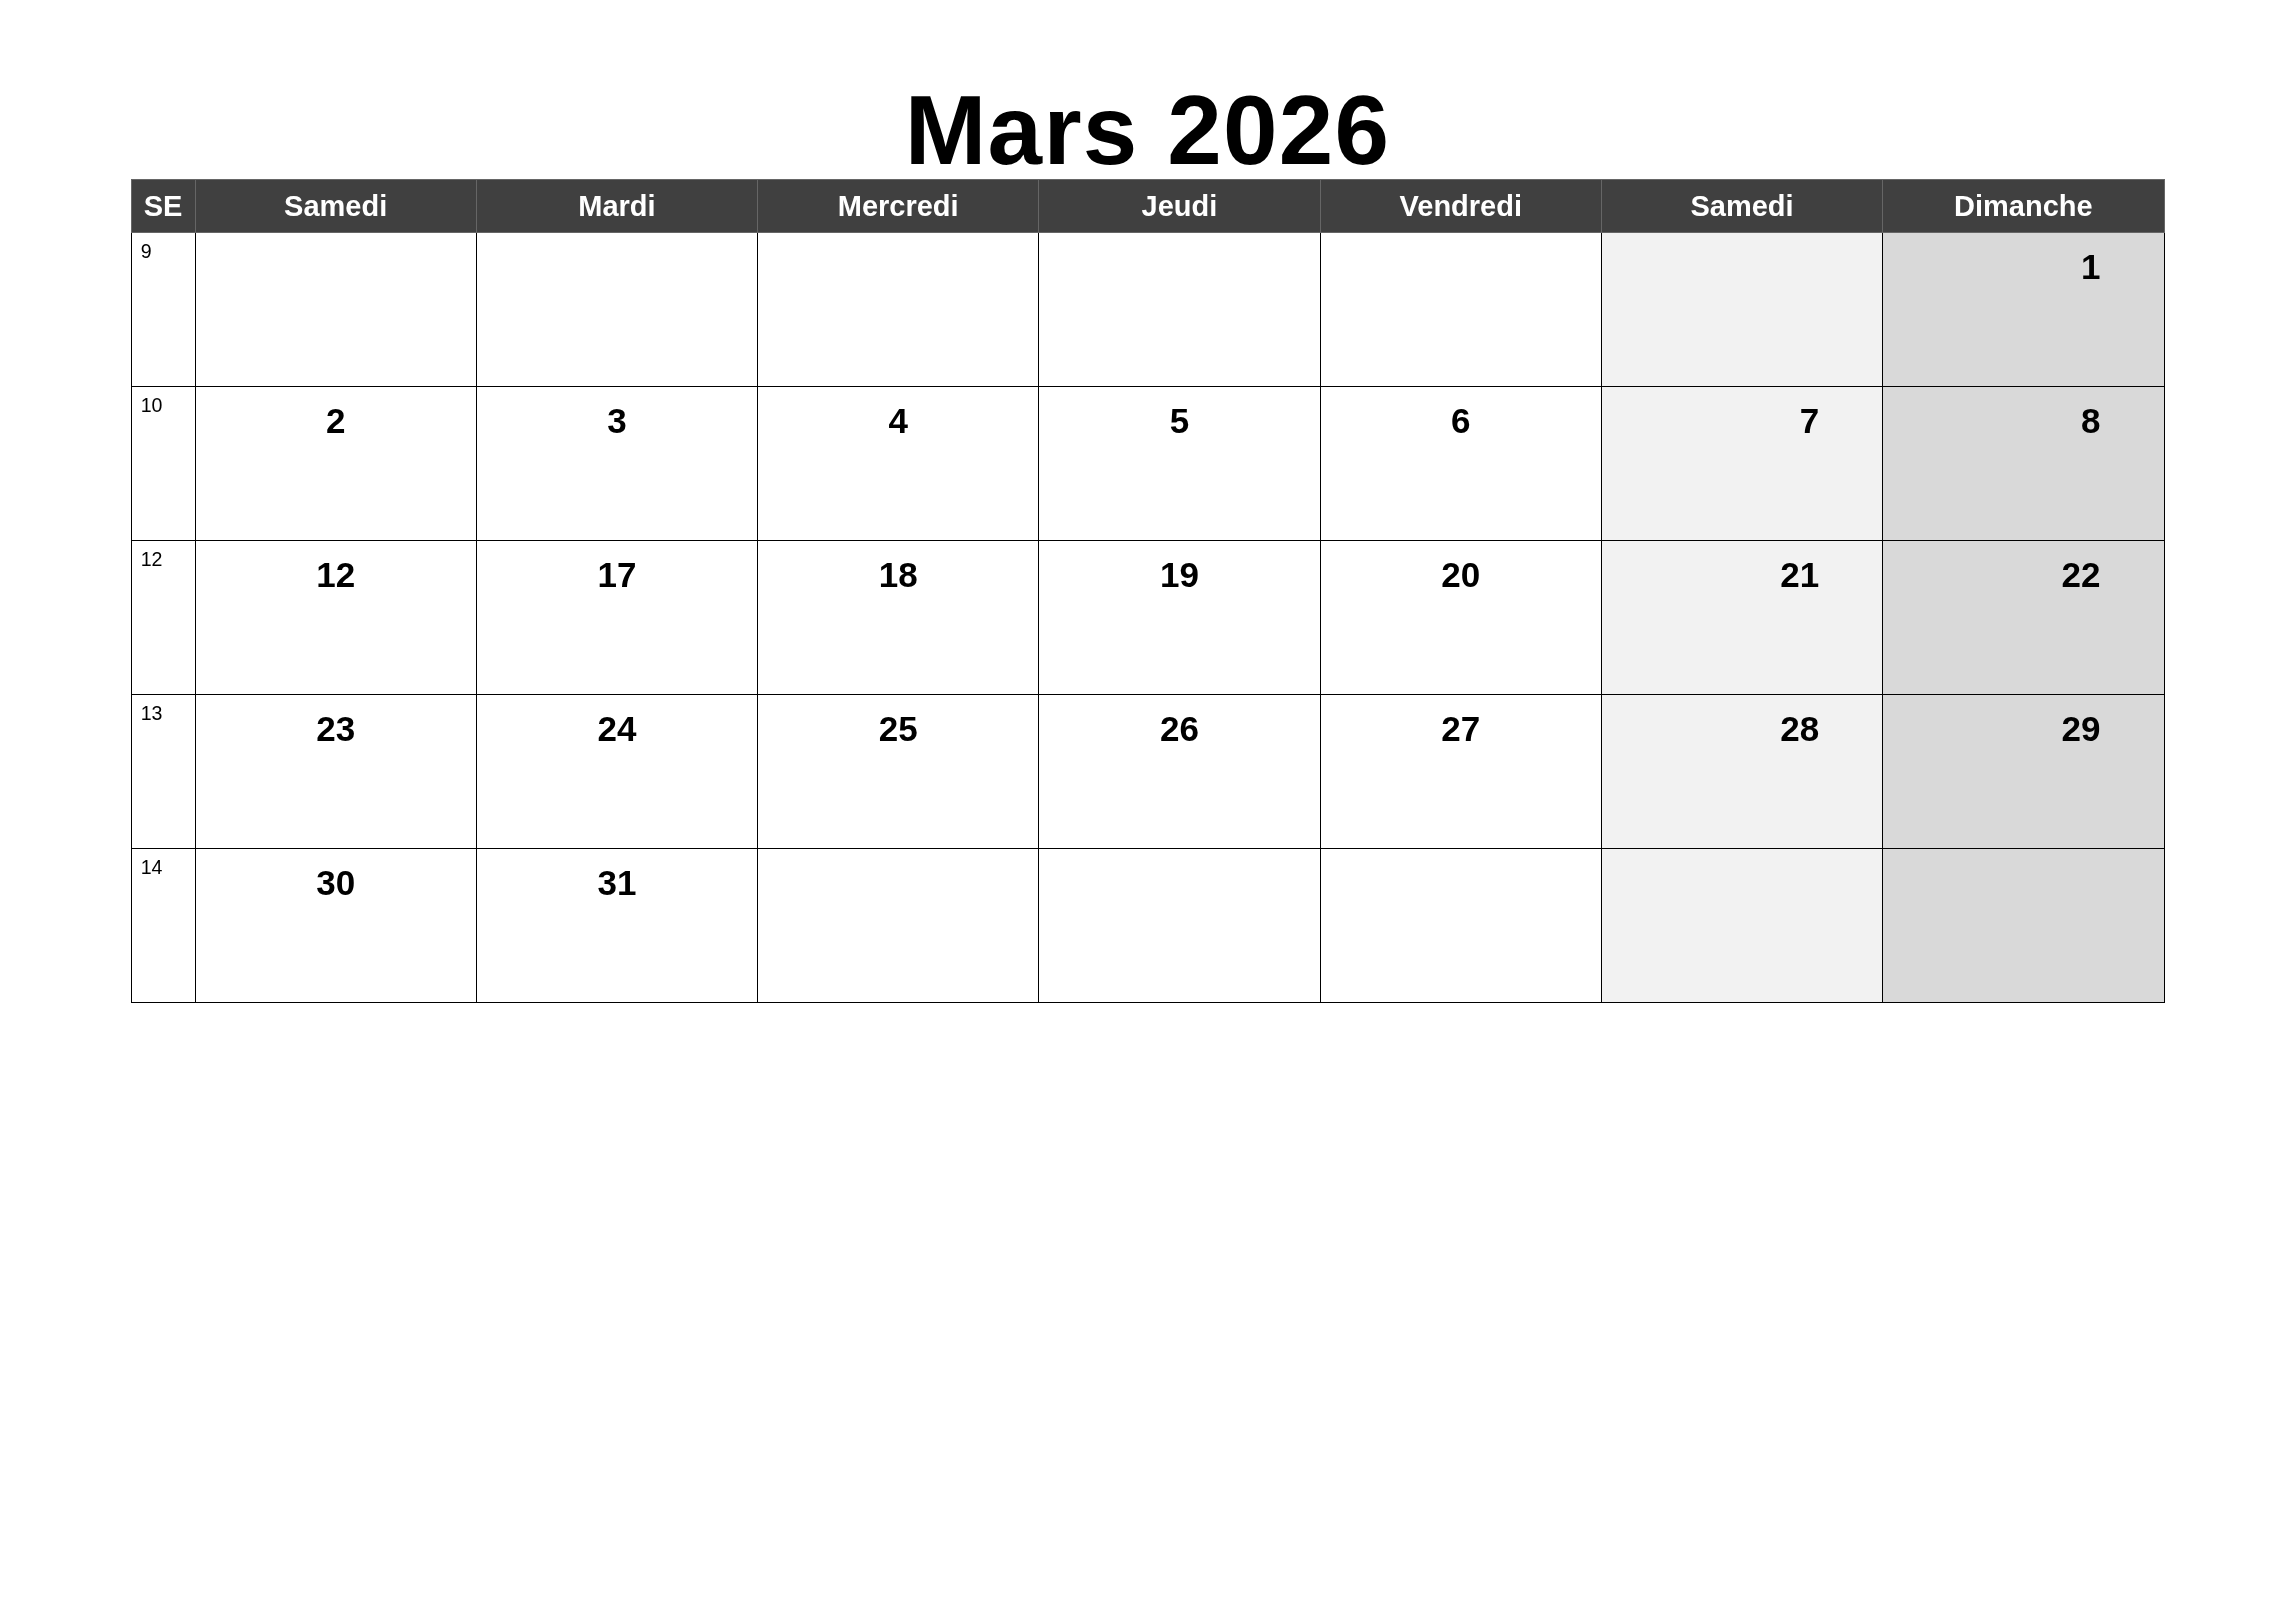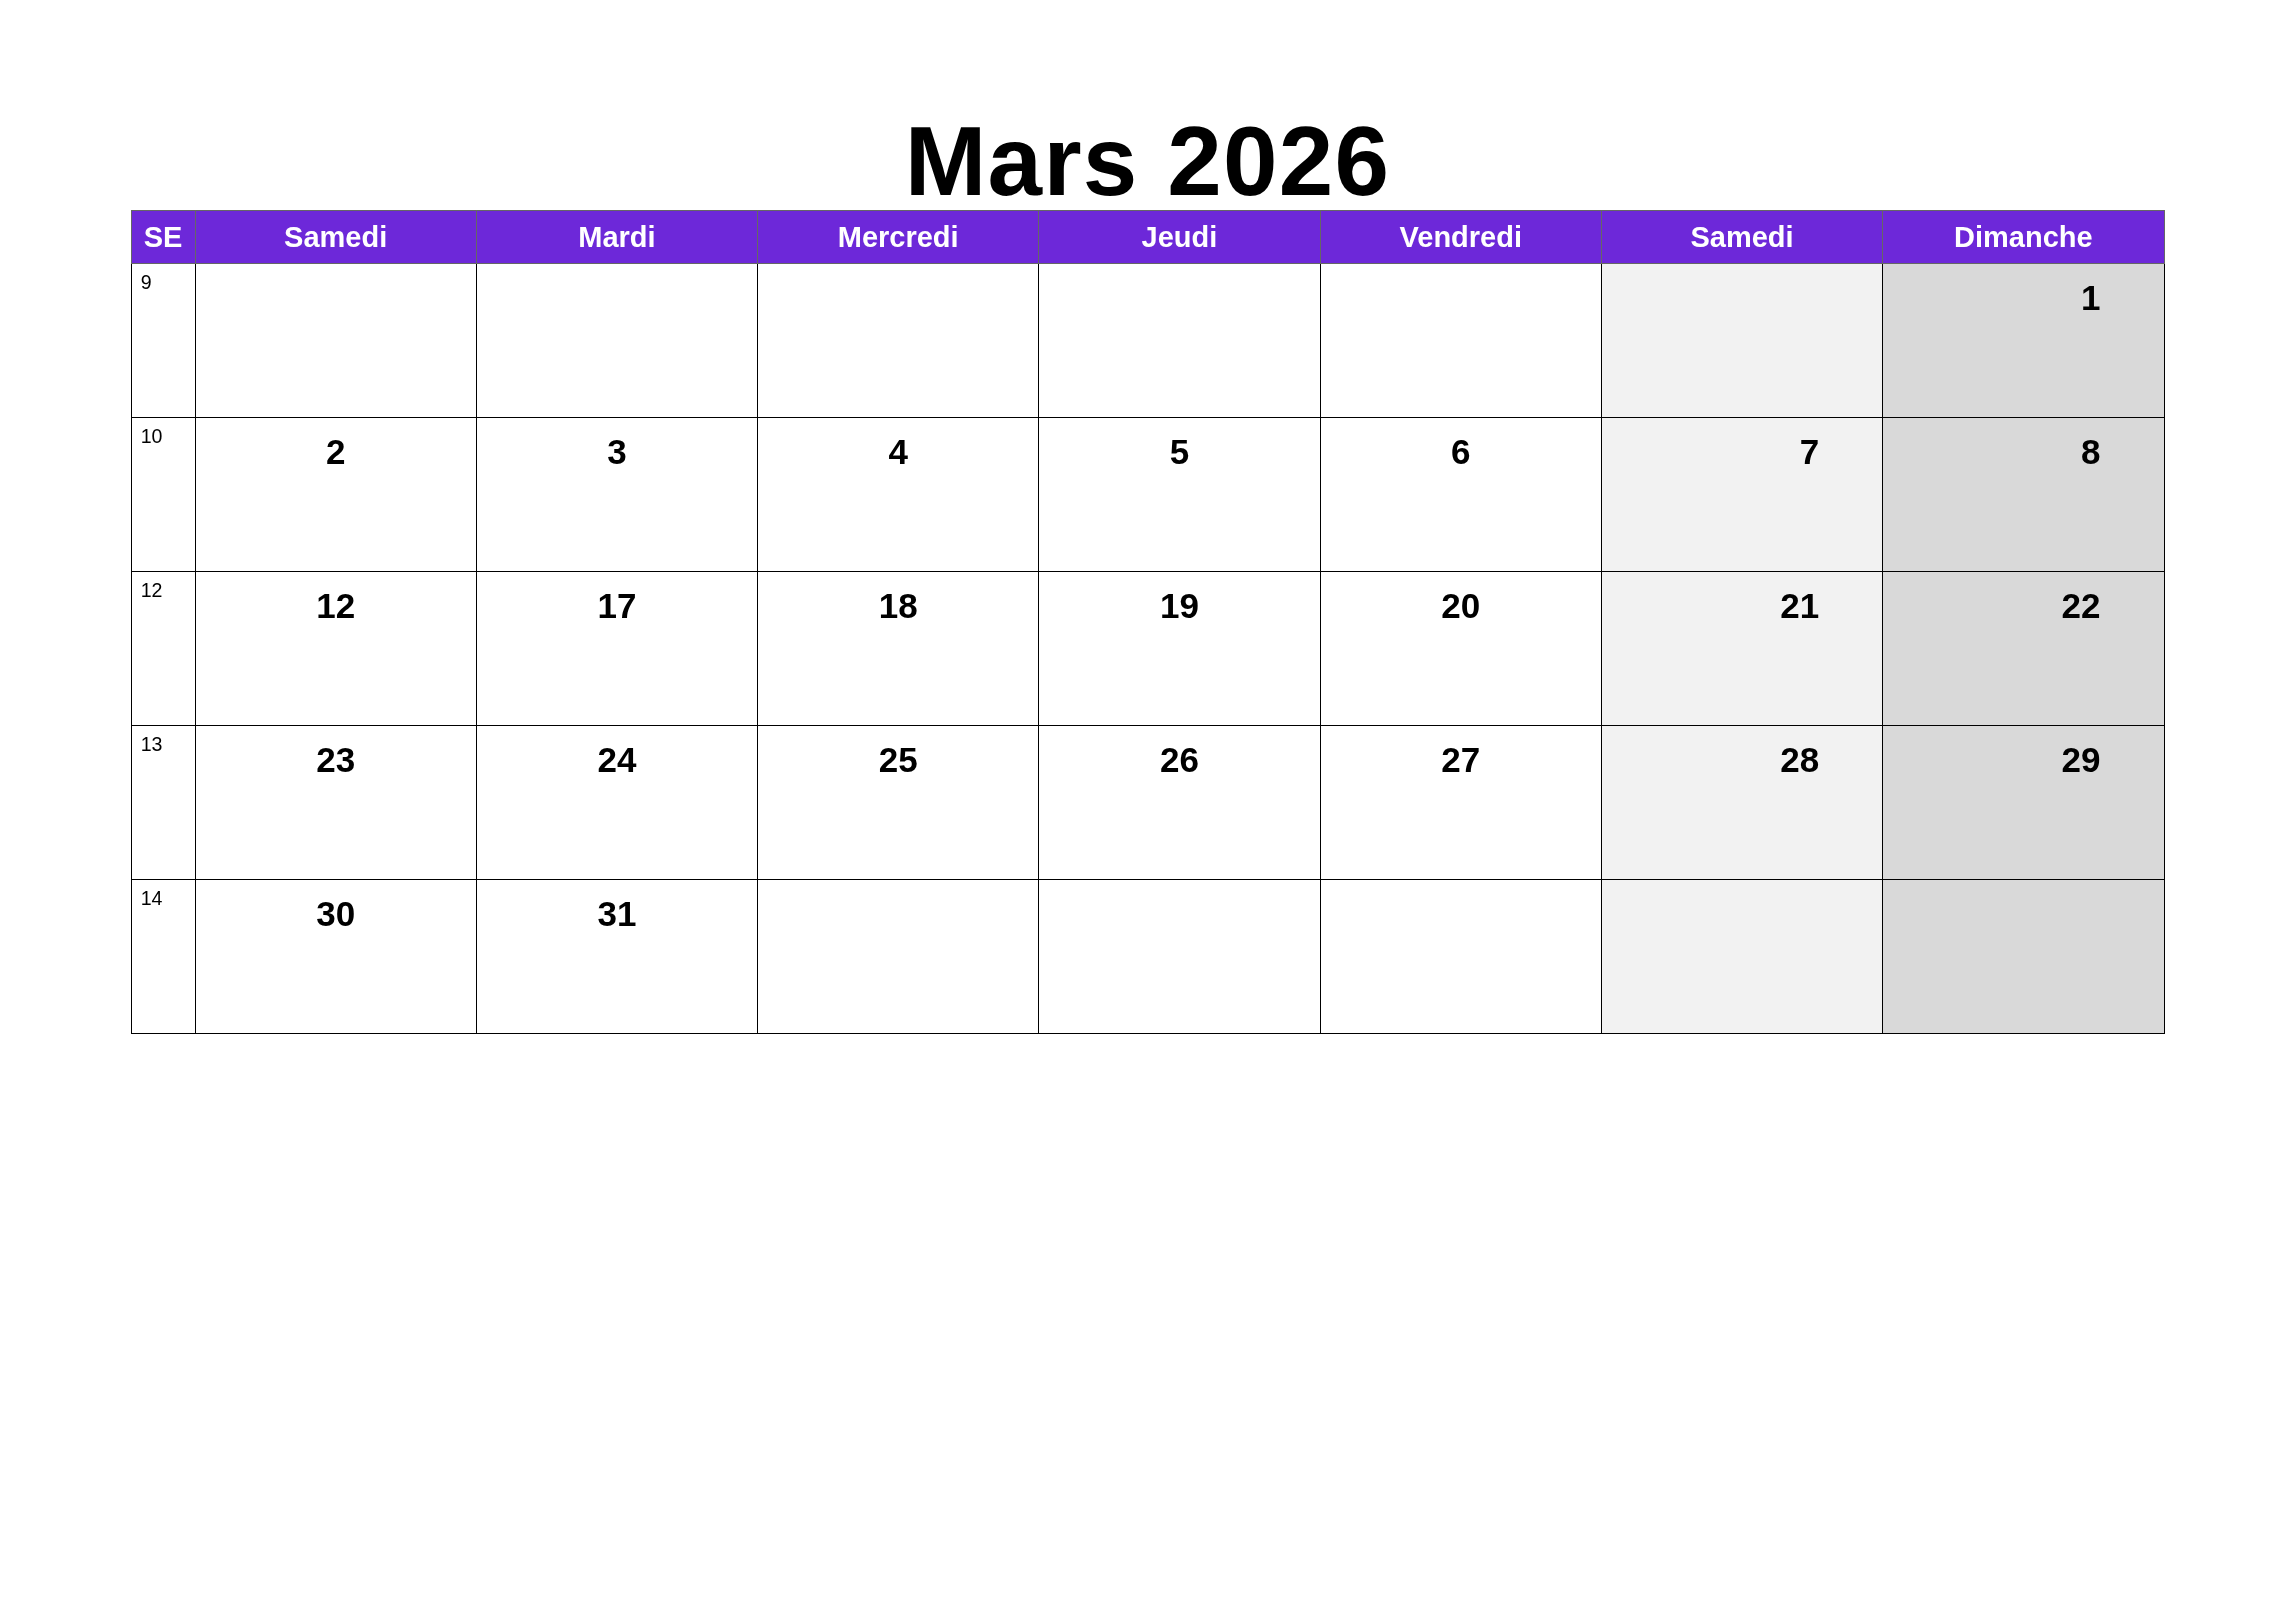--- a/index.html
+++ b/index.html
@@ -19,21 +19,21 @@
     width: 2295px;
     height: 1622px;
     box-sizing: border-box;
   }
   .title {
     text-align: center;
     font-size: 98px;
     font-weight: bold;
     letter-spacing: 1.3px;
     margin: 0;
-    padding-top: 112px;
+    padding-top: 81px;
     line-height: 1.0;
     color: #000000;
   }
   .watermark-row {
     width: 2034px;
     margin: 0 auto;
     text-align: right;
     padding-bottom: 3.9px;
     height: 26px;
     box-sizing: border-box;
@@ -47,21 +47,21 @@
   .cal-wrap {
     width: 2034px;
     margin: 0 auto;
   }
   table.calendar {
     border-collapse: collapse;
     width: 2034px;
     table-layout: fixed;
   }
   table.calendar thead th {
-    background: #6d28d9;
+    background: #404040;
     color: #ffffff;
     font-size: 29px;
     font-weight: bold;
     height: 52px;
     text-align: center;
     padding: 0;
     border: 0.7px solid #666666;
   }
   th.se-head {
     width: 63px;

